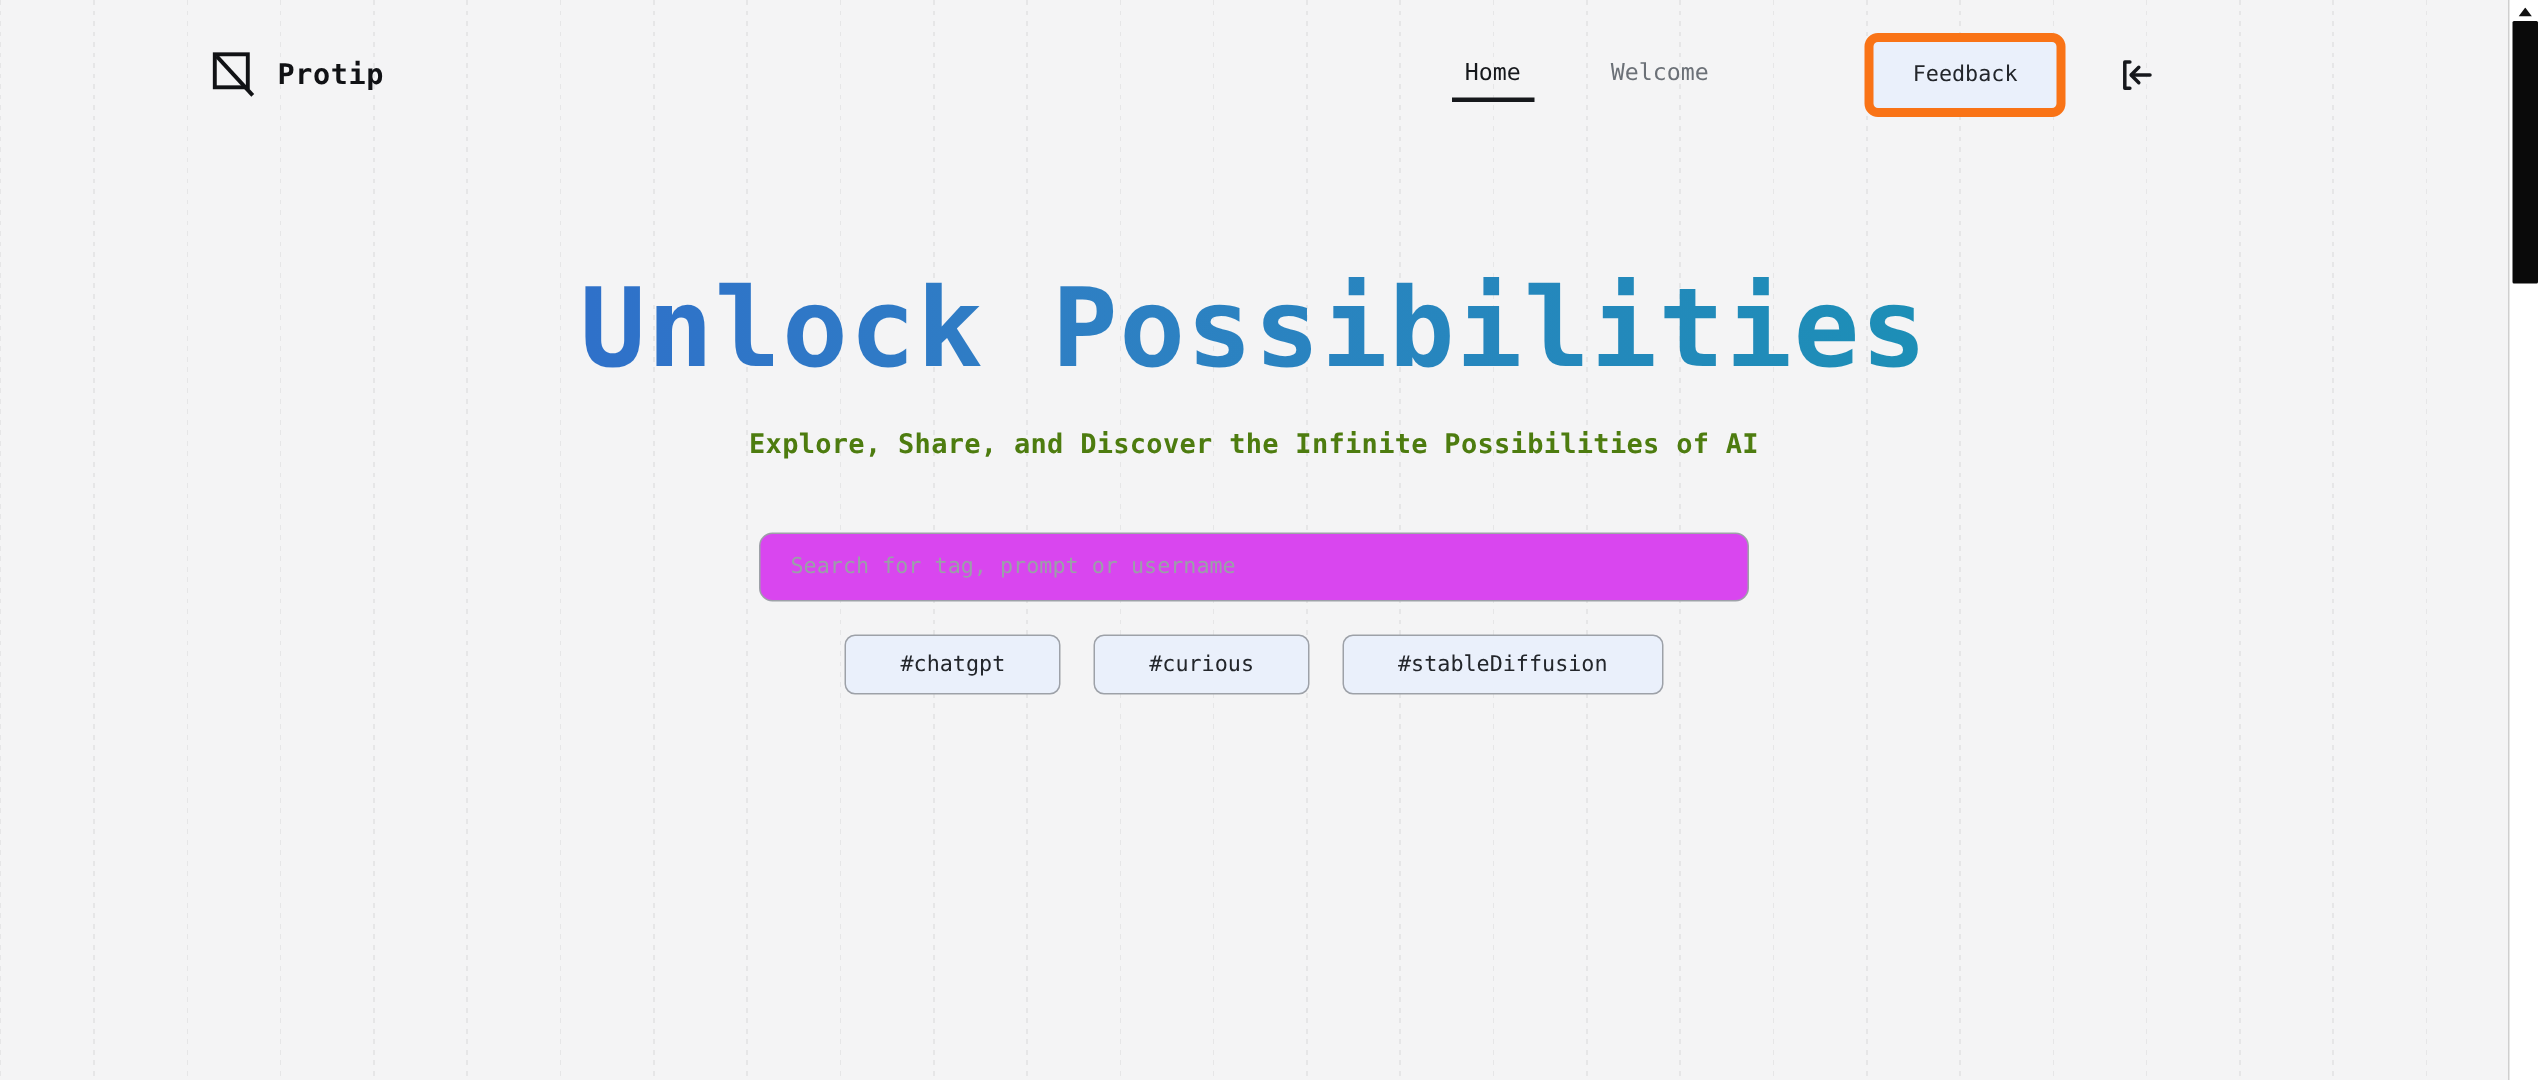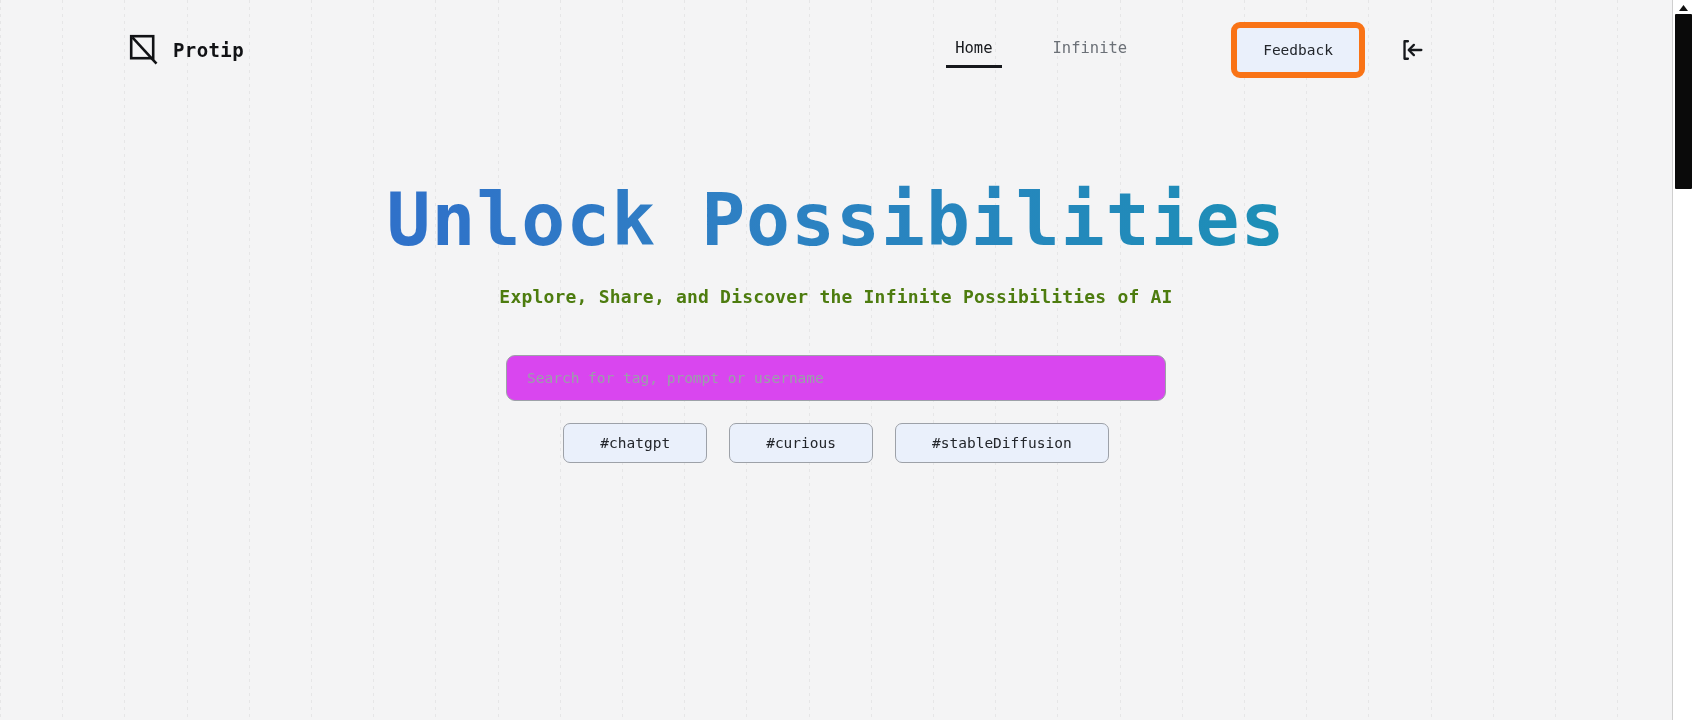--- a/index.html
+++ b/index.html
@@ -41,21 +41,21 @@
         #000 0px, #000 3px, transparent 3px, transparent 7px);
     mask-image: repeating-linear-gradient(
         to bottom,
         #000 0px, #000 3px, transparent 3px, transparent 7px);
     pointer-events: none;
   }
 
   
   #header {
     position: absolute;
-    left: 0; top: 0;
+    left: 12px; top: 0;
     width: 1672px;
     height: 100px;
     display: flex;
     align-items: center;
     z-index: 5;
   }
 
   .brand {
     display: flex;
     align-items: center;
@@ -242,21 +242,21 @@
       <span class="brand-name">Protip</span>
     </div>
 
     <div id="nav">
 
       <div class="nav-link active">
         <span>Home</span>
       </div>
 
       <div class="nav-link">
-        <span>Infinite</span>
+        <span>Welcome</span>
       </div>
 
       <button id="feedback-btn">Feedback</button>
 
       <svg id="login-icon" viewBox="0 0 24 24" fill="none">
         <path d="M8.5 4.5H5.6V19.5H8.5" stroke="#16181c" stroke-width="2" stroke-linecap="round" stroke-linejoin="round"></path>
         <line x1="20" y1="12" x2="9.5" y2="12" stroke="#16181c" stroke-width="2" stroke-linecap="round"></line>
         <polyline points="13.6,7.6 9.2,12 13.6,16.4" stroke="#16181c" stroke-width="2" stroke-linecap="round" stroke-linejoin="round"></polyline>
       </svg>
 

